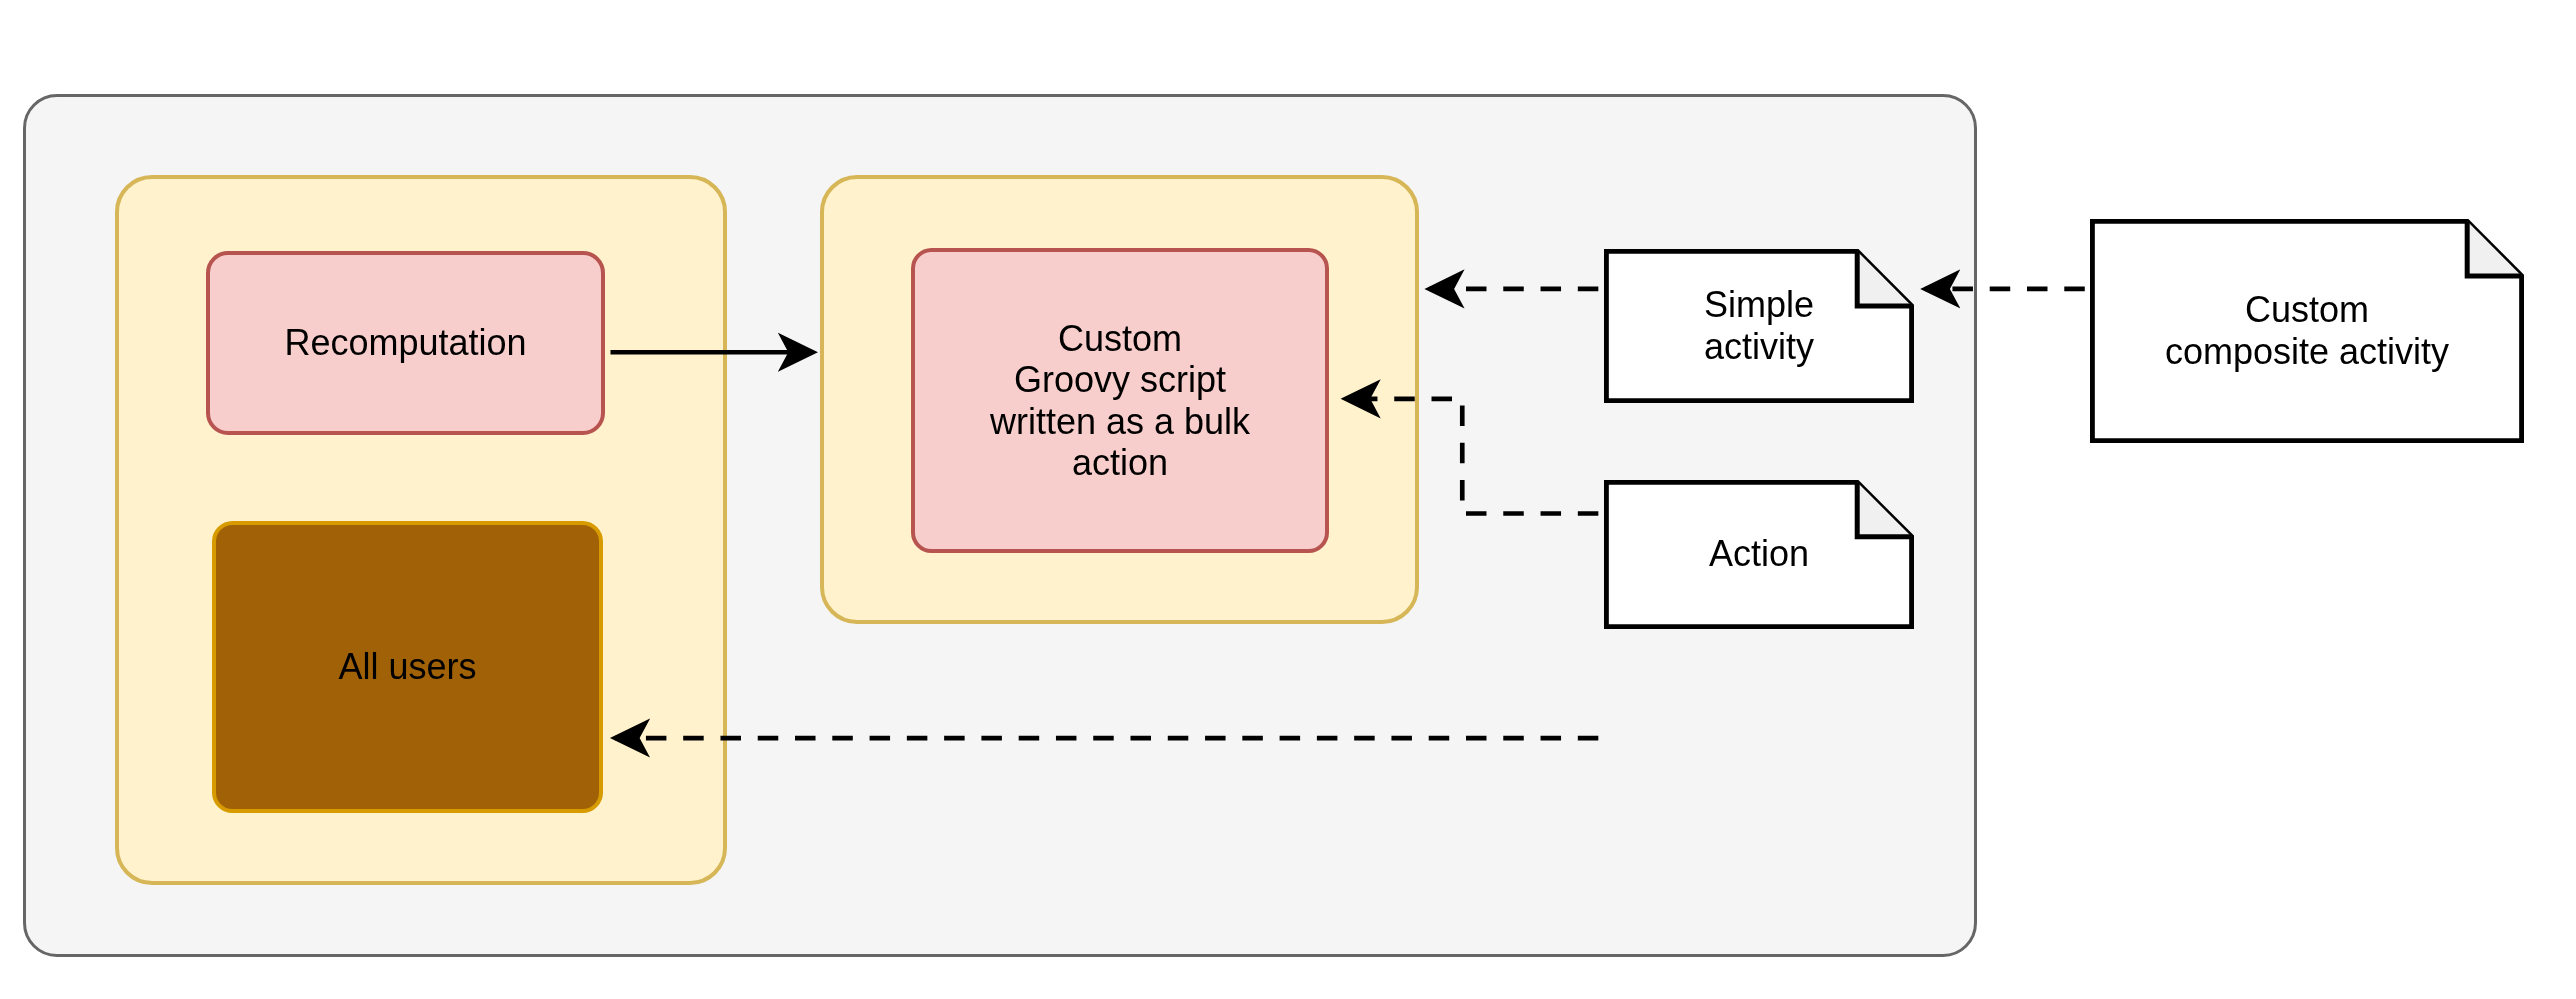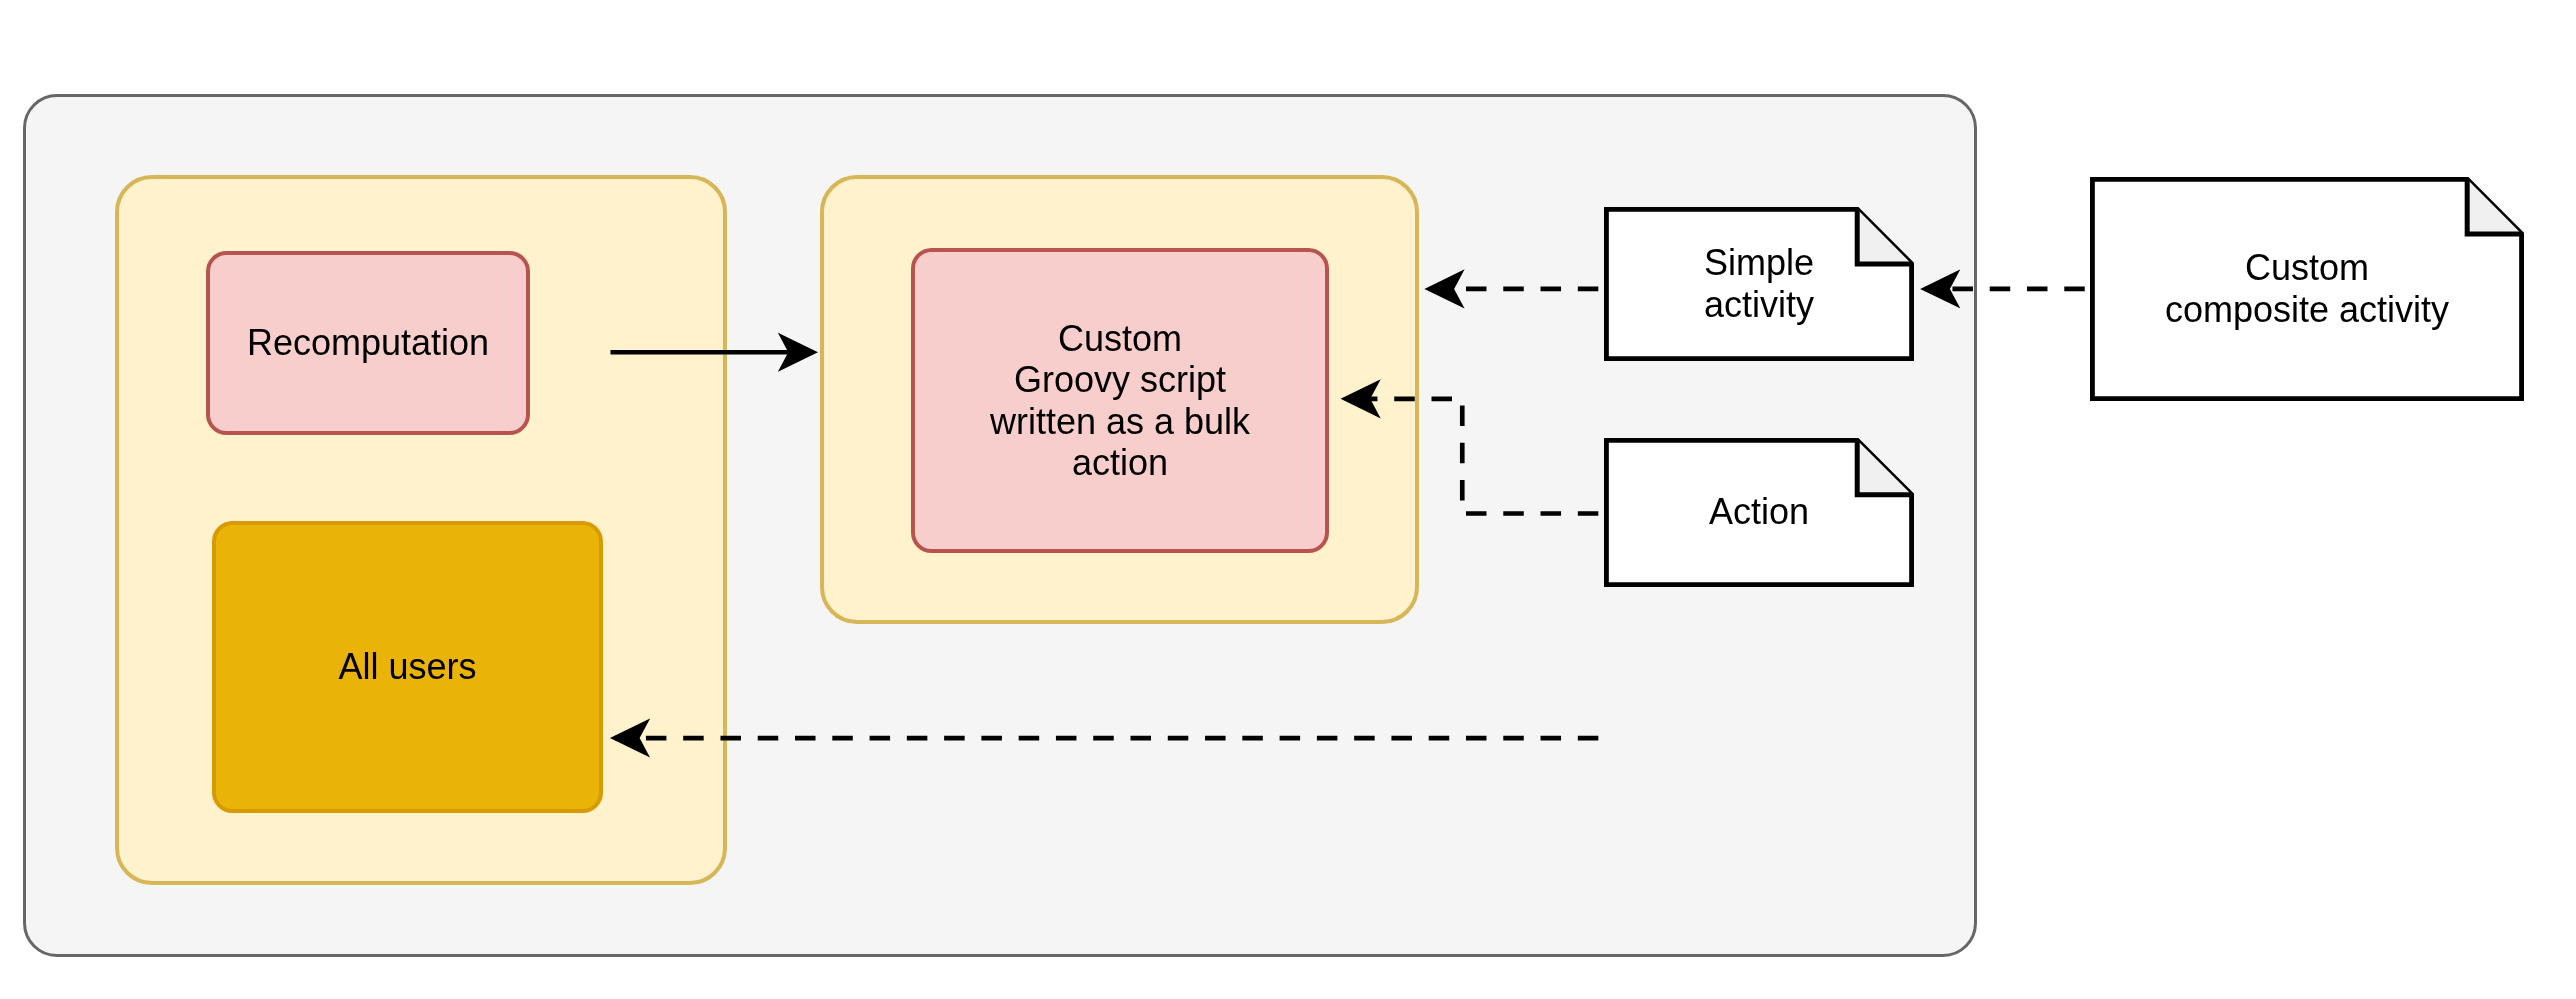--- a/index.html
+++ b/index.html
@@ -85,47 +85,49 @@
     color: #000000;
     line-height: 1.14;
     padding: 5.6px 13px;
   }
   .node-pink {
     background: #f8cecc;
     border: 4.7px solid #b85450;
     border-radius: 20.5px;
   }
   .node-orange {
-    background: #eab308;
+    background: #a16207;
     border: 4.7px solid #d79b00;
     border-radius: 20.5px;
   }
   #node-recomputation {
     left: 206px;
     top: 251px;
-    width: 324px;
+    width: 399px;
     height: 184px;
+    border-radius: 22px;
   }
   #node-allusers {
     left: 212px;
     top: 521px;
     width: 391px;
     height: 292px;
   }
   #node-groovy {
     left: 911px;
     top: 248px;
     width: 418px;
     height: 305px;
   }
 
   
   .note {
     position: absolute;
     box-sizing: border-box;
+    margin-top: 42px;
   }
   .note svg {
     position: absolute;
     left: 0;
     top: 0;
     width: 100%;
     height: 100%;
     display: block;
   }
   .note-label {

